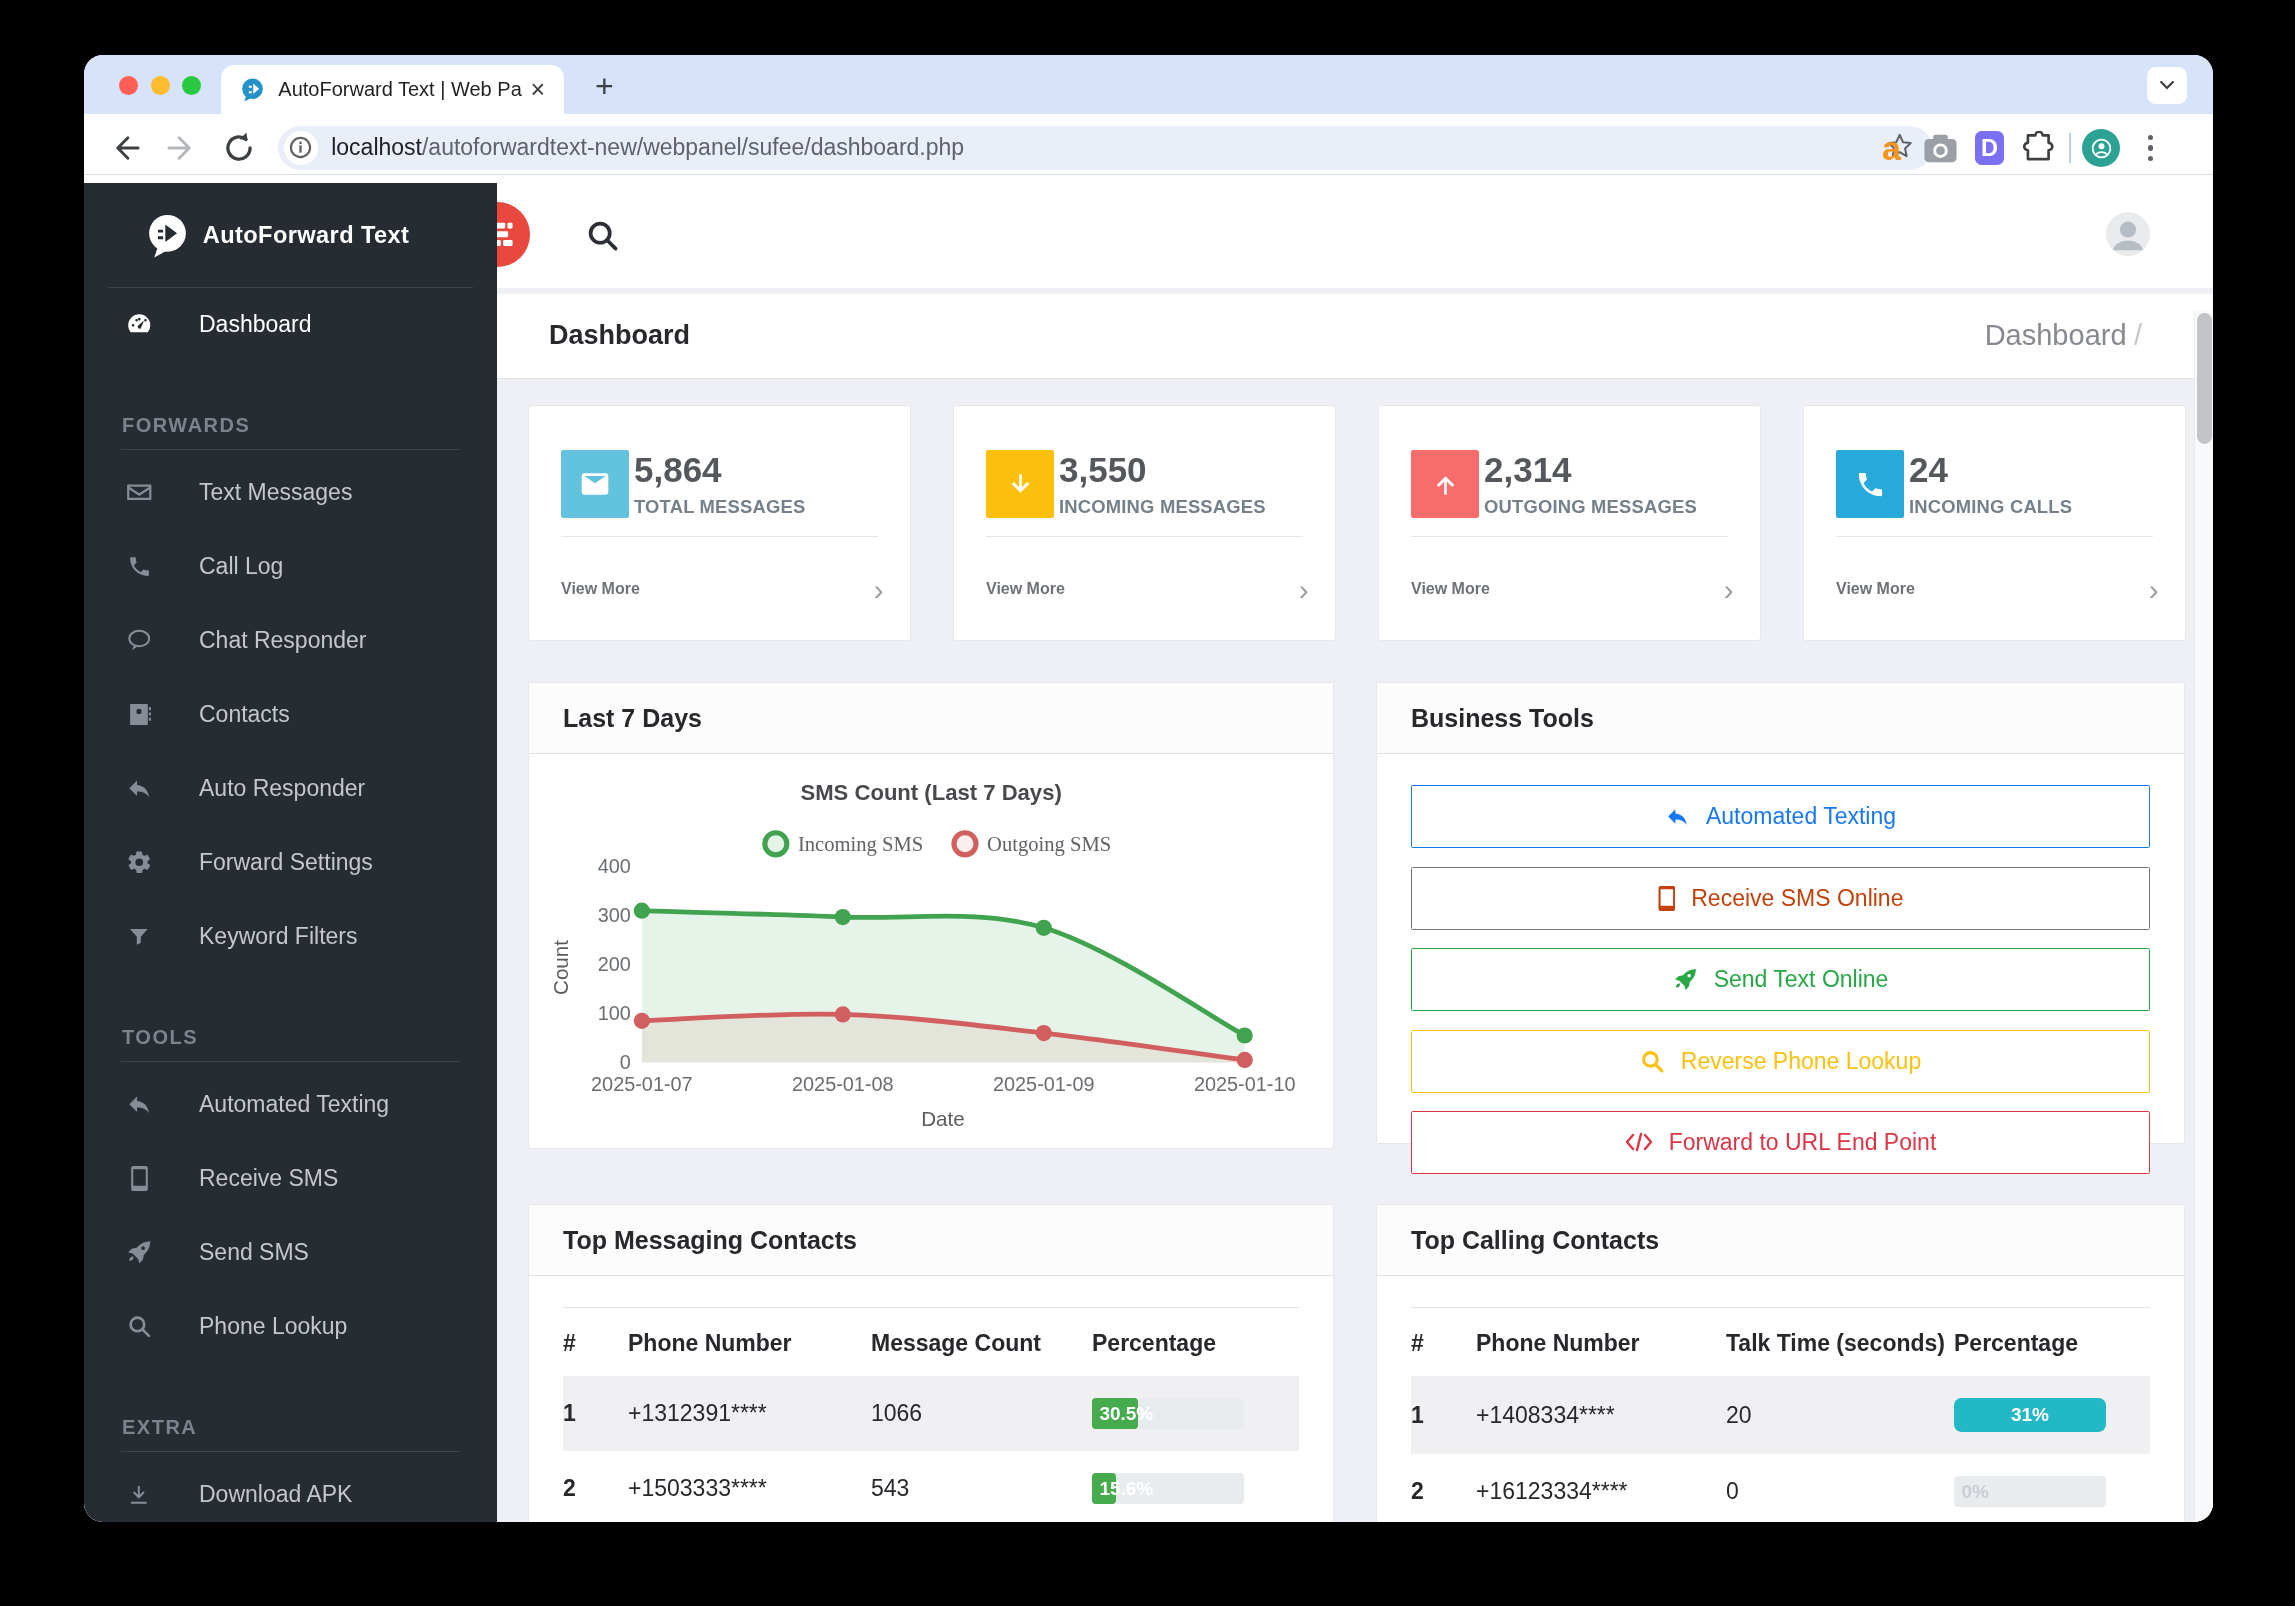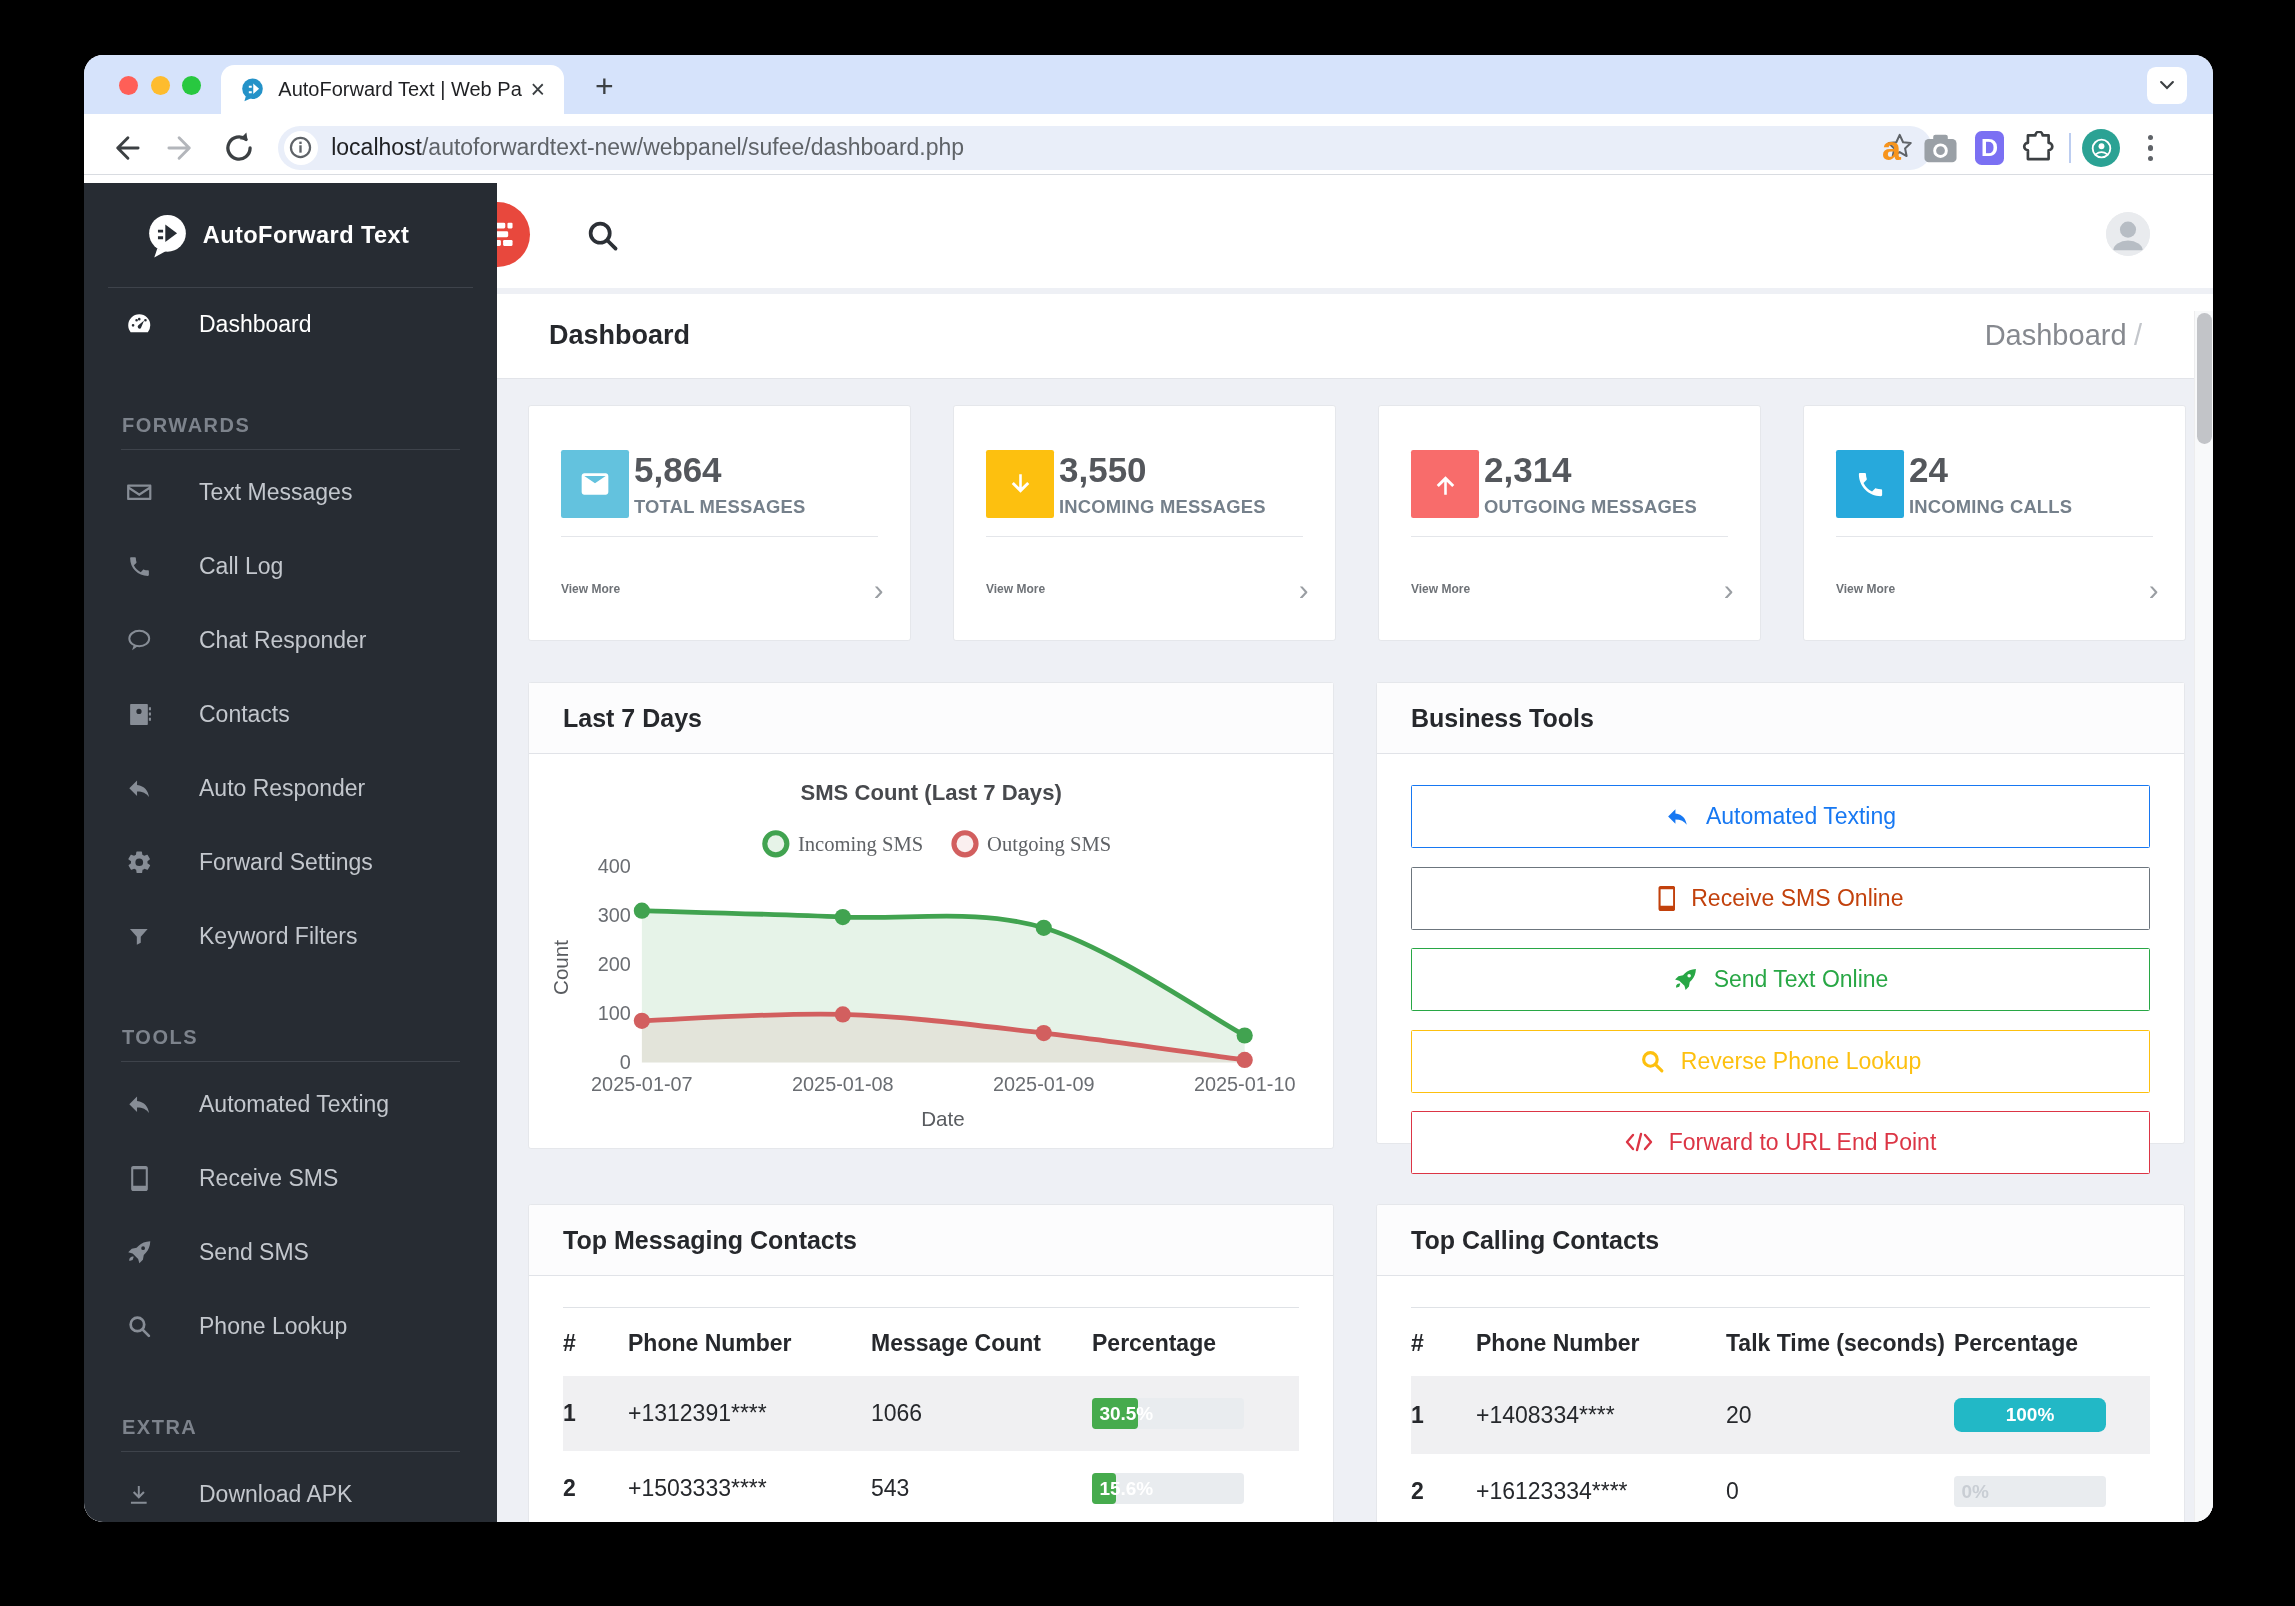--- a/index.html
+++ b/index.html
@@ -61,21 +61,21 @@
   .content { padding:26.5px 8.8px 0 31px; }
   .cards-row { display:flex; gap:42px; margin-bottom:41px; }
   .stat-card { width:383px; height:236px; background:#fff; border:0.7px solid #e5e7eb; border-radius:2.9px; }
   .stat-top { padding:44px 32px 0 32px; display:flex; }
   .stat-icon { width:68px; height:68px; border-radius:2.2px; display:flex; align-items:center; justify-content:center; flex-shrink:0; }
   .stat-text { margin-left:5px; min-width:0; }
   .stat-value { font-size:35px; font-weight:600; color:#54575c; }
   .stat-label { font-size:18.4px; font-weight:700; color:#75808b; margin-top:5.9px; letter-spacing:0.2px; white-space:nowrap; }
   .stat-divider { height:0.7px; background:#e4e6ea; margin:17.7px 32px 0 32px; }
   .stat-footer { height:105px; display:flex; align-items:center; justify-content:space-between; padding:0 26.5px 0 32px; cursor:pointer; }
-  .view-more { font-size:12px; font-weight:700; color:#6e7277;text-align:center; }
+  .view-more { font-size:16px; font-weight:700; color:#6e7277;text-align:center; }
   .chev { font-size:29.4px; color:#9a9ea3; line-height:1; }
 
   .panels-row { display:flex; gap:42px; margin-bottom:55px; }
   .panel { background:#fff; border:0.7px solid #e5e7eb; border-radius:2.9px; }
   .panel-header { height:71px; display:flex; align-items:center; padding:0 34px; border-bottom:0.7px solid #e1e3e8; font-size:25px; font-weight:600; color:#26282c; background:#fcfcfd; }
   .chart-panel { width:806px; height:467px; position:relative; }
   .tools-panel { width:809px; height:462px; }
   .tools-body { padding:31px 34px 0 34px; }
   .bt-btn { width:100%; height:63px; background:#fff; border:1.5px solid; border-radius:1.5px; display:flex; align-items:center; justify-content:center; gap:16px; font-size:23px; font-weight:500; margin-bottom:18.4px; cursor:pointer; font-family:"Liberation Sans",sans-serif; }
 
@@ -575,21 +575,21 @@
                 </tr>
                   </thead>
                 <tbody id="calling-tbody">
                     <tr class="striped">
                       <td class="rank">1</td>
                       <td>+1408334****</td>
                       <td>20</td>
                       <td>
                         <div class="pct-track pill">
                           <div class="pct-fill" style="width:100%;background:#22b8c6"></div>
-                          <span class="pct-label center">100%</span>
+                          <span class="pct-label center">31%</span>
                         </div>
                       </td>
                     </tr>
                     <tr>
                       <td class="rank">2</td>
                       <td>+16123334****</td>
                       <td>0</td>
                       <td>
                         <div class="pct-track">
                           <div class="pct-fill" style="width:0%;background:#22b8c6"></div>

